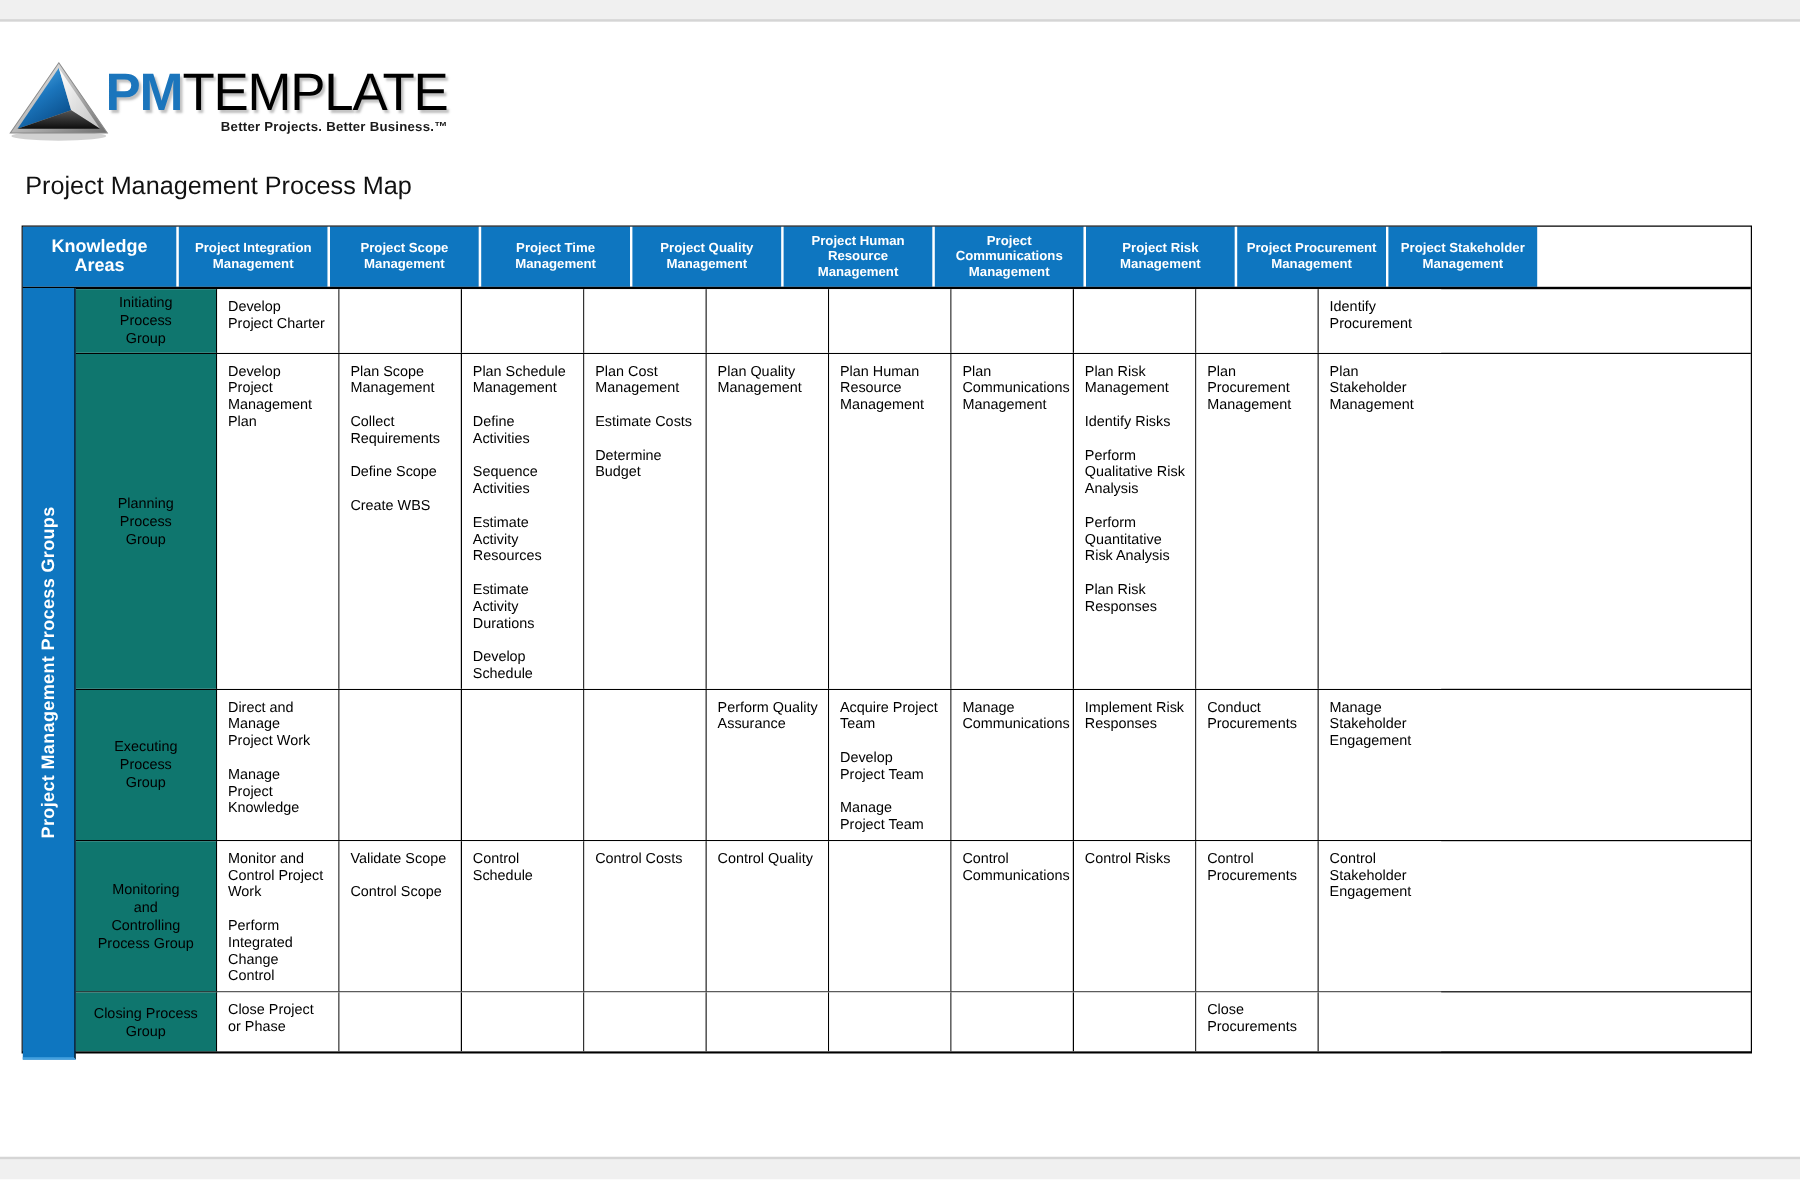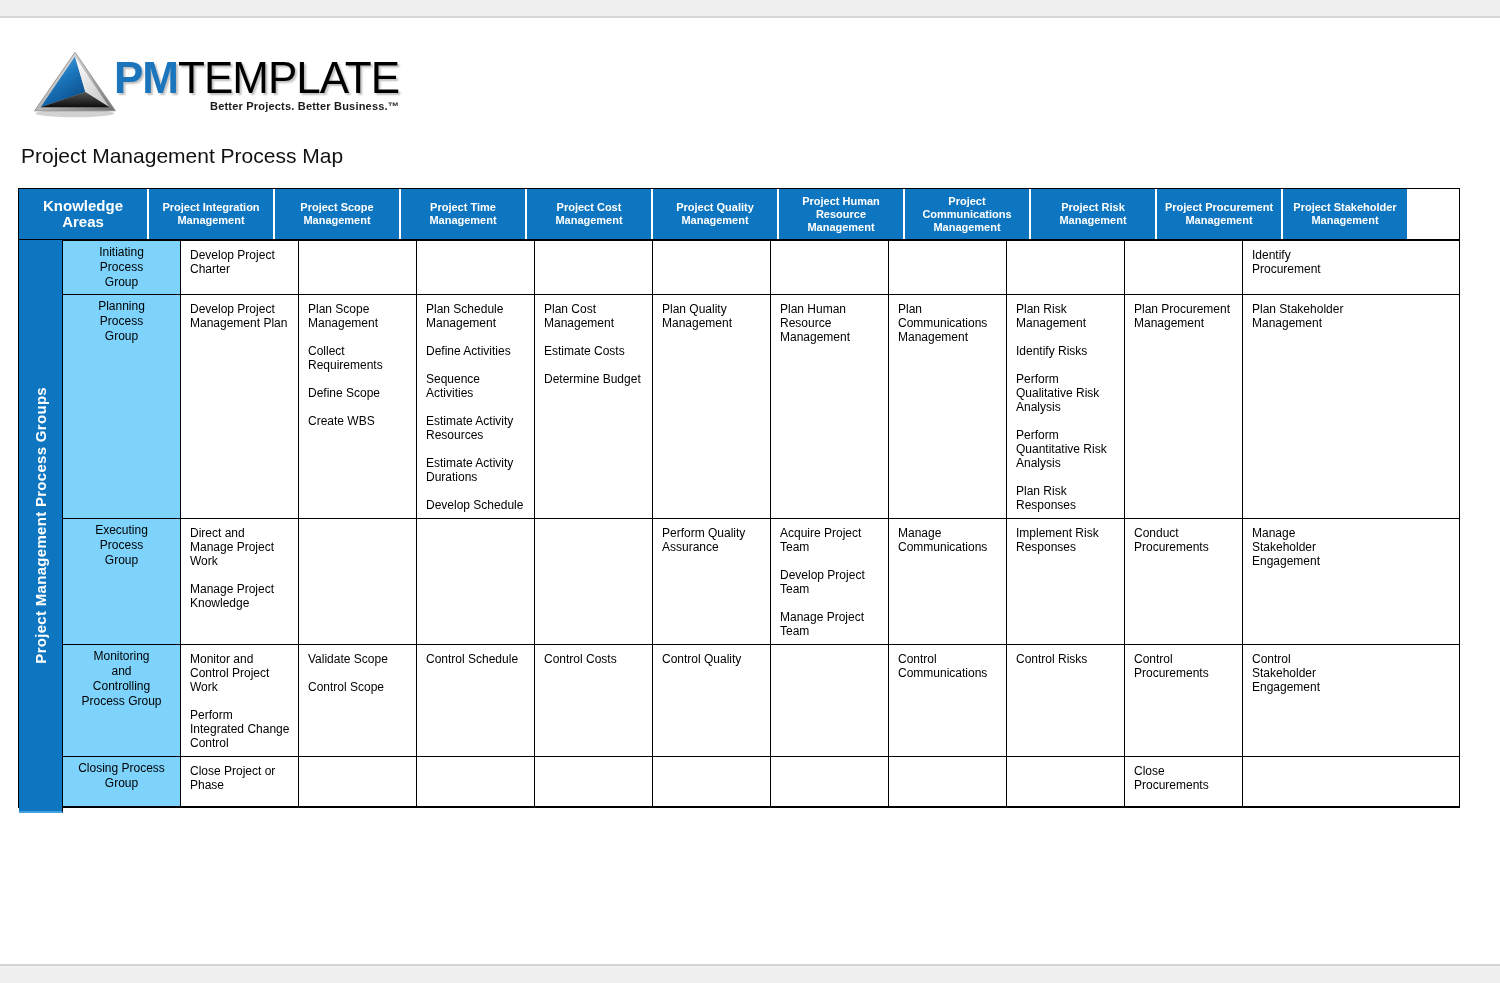--- a/index.html
+++ b/index.html
@@ -13,21 +13,21 @@
   .top-strip {
     position:absolute; top:0; left:0; width:100%; height:18px;
     background:#f0f0f0; border-bottom:2px solid #d5d5d5;
   }
   .bottom-strip {
     position:absolute; bottom:0; left:0; width:100%; height:19px;
     background:#f0f0f0; border-top:2px solid #d5d5d5;
   }
 
   
-  .logo { position:absolute; top:50px; left:32px; display:flex; align-items:flex-start; }
+  .logo { position:absolute; top:50px; left:6px; display:flex; align-items:flex-start; }
   .logo-tri { width:86px; height:70px; }
   .logo-text { display:flex; flex-direction:column; margin-left:-4px; margin-top:6px; }
   .logo-words { display:flex; align-items:baseline; line-height:1; }
   .logo-pm {
     font-size:44px; font-weight:bold; color:#1b75bc; letter-spacing:-1px;
     text-shadow:2px 2px 2px rgba(0,0,0,0.25);
   }
   .logo-template {
     font-size:44px; font-weight:normal; color:#000000; letter-spacing:-1px;
     text-shadow:2px 2px 2px rgba(0,0,0,0.25);
@@ -74,28 +74,28 @@
 
   .brow { display:flex; border-top:1px solid #000; }
   .brow:first-child { border-top:none; }
   .brow.r0 .glabel, .brow.r0 .cell { min-height:53px; }
   .brow.r1 .glabel, .brow.r1 .cell { min-height:210px; }
   .brow.r2 .glabel, .brow.r2 .cell { min-height:121px; }
   .brow.r3 .glabel, .brow.r3 .cell { min-height:84px; }
   .brow.r4 .glabel, .brow.r4 .cell { min-height:49px; }
 
   .glabel {
-    width:118px; flex:none; background:#7dd3fc; border-right:1px solid #000;
-    display:flex; flex-direction:column; align-items:center; 
+    width:118px; flex:none; background:#0f766e; border-right:1px solid #000;
+    display:flex; flex-direction:column; align-items:center; justify-content:center;
     text-align:center; font-size:12px; line-height:15px; color:#000; padding:4px 2px;
   }
   .glabel div { white-space:nowrap; }
 
   .cell {
-    width:118px; flex:none; border-right:1px solid #000;
+    width:102px; flex:none; border-right:1px solid #000;
     padding:7px 8px 6px 9px; font-size:12px; line-height:14px; color:#000;
     background:#fff;
   }
   .cell:last-child { border-right:none; }
   .cell p { margin:0 0 14px 0; }
   .cell p:last-child { margin-bottom:0; }
 </style>
 </head>
 <body>
 
@@ -141,21 +141,20 @@
 
 <h1 class="page-title">Project Management Process Map</h1>
 
 <div class="matrix">
 
   <div class="matrix-header">
     <div class="hcell corner">Knowledge Areas</div>
     <div class="hcell col">Project Integration Management</div>
     <div class="hcell col">Project Scope Management</div>
     <div class="hcell col">Project Time Management</div>
-    <div class="hcell col">Project Cost Management</div>
     <div class="hcell col">Project Quality Management</div>
     <div class="hcell col">Project Human Resource Management</div>
     <div class="hcell col">Project Communications Management</div>
     <div class="hcell col">Project Risk Management</div>
     <div class="hcell col">Project Procurement Management</div>
     <div class="hcell col">Project Stakeholder Management</div>
   </div>
 
   <div class="matrix-body">
     <div class="vbar">

